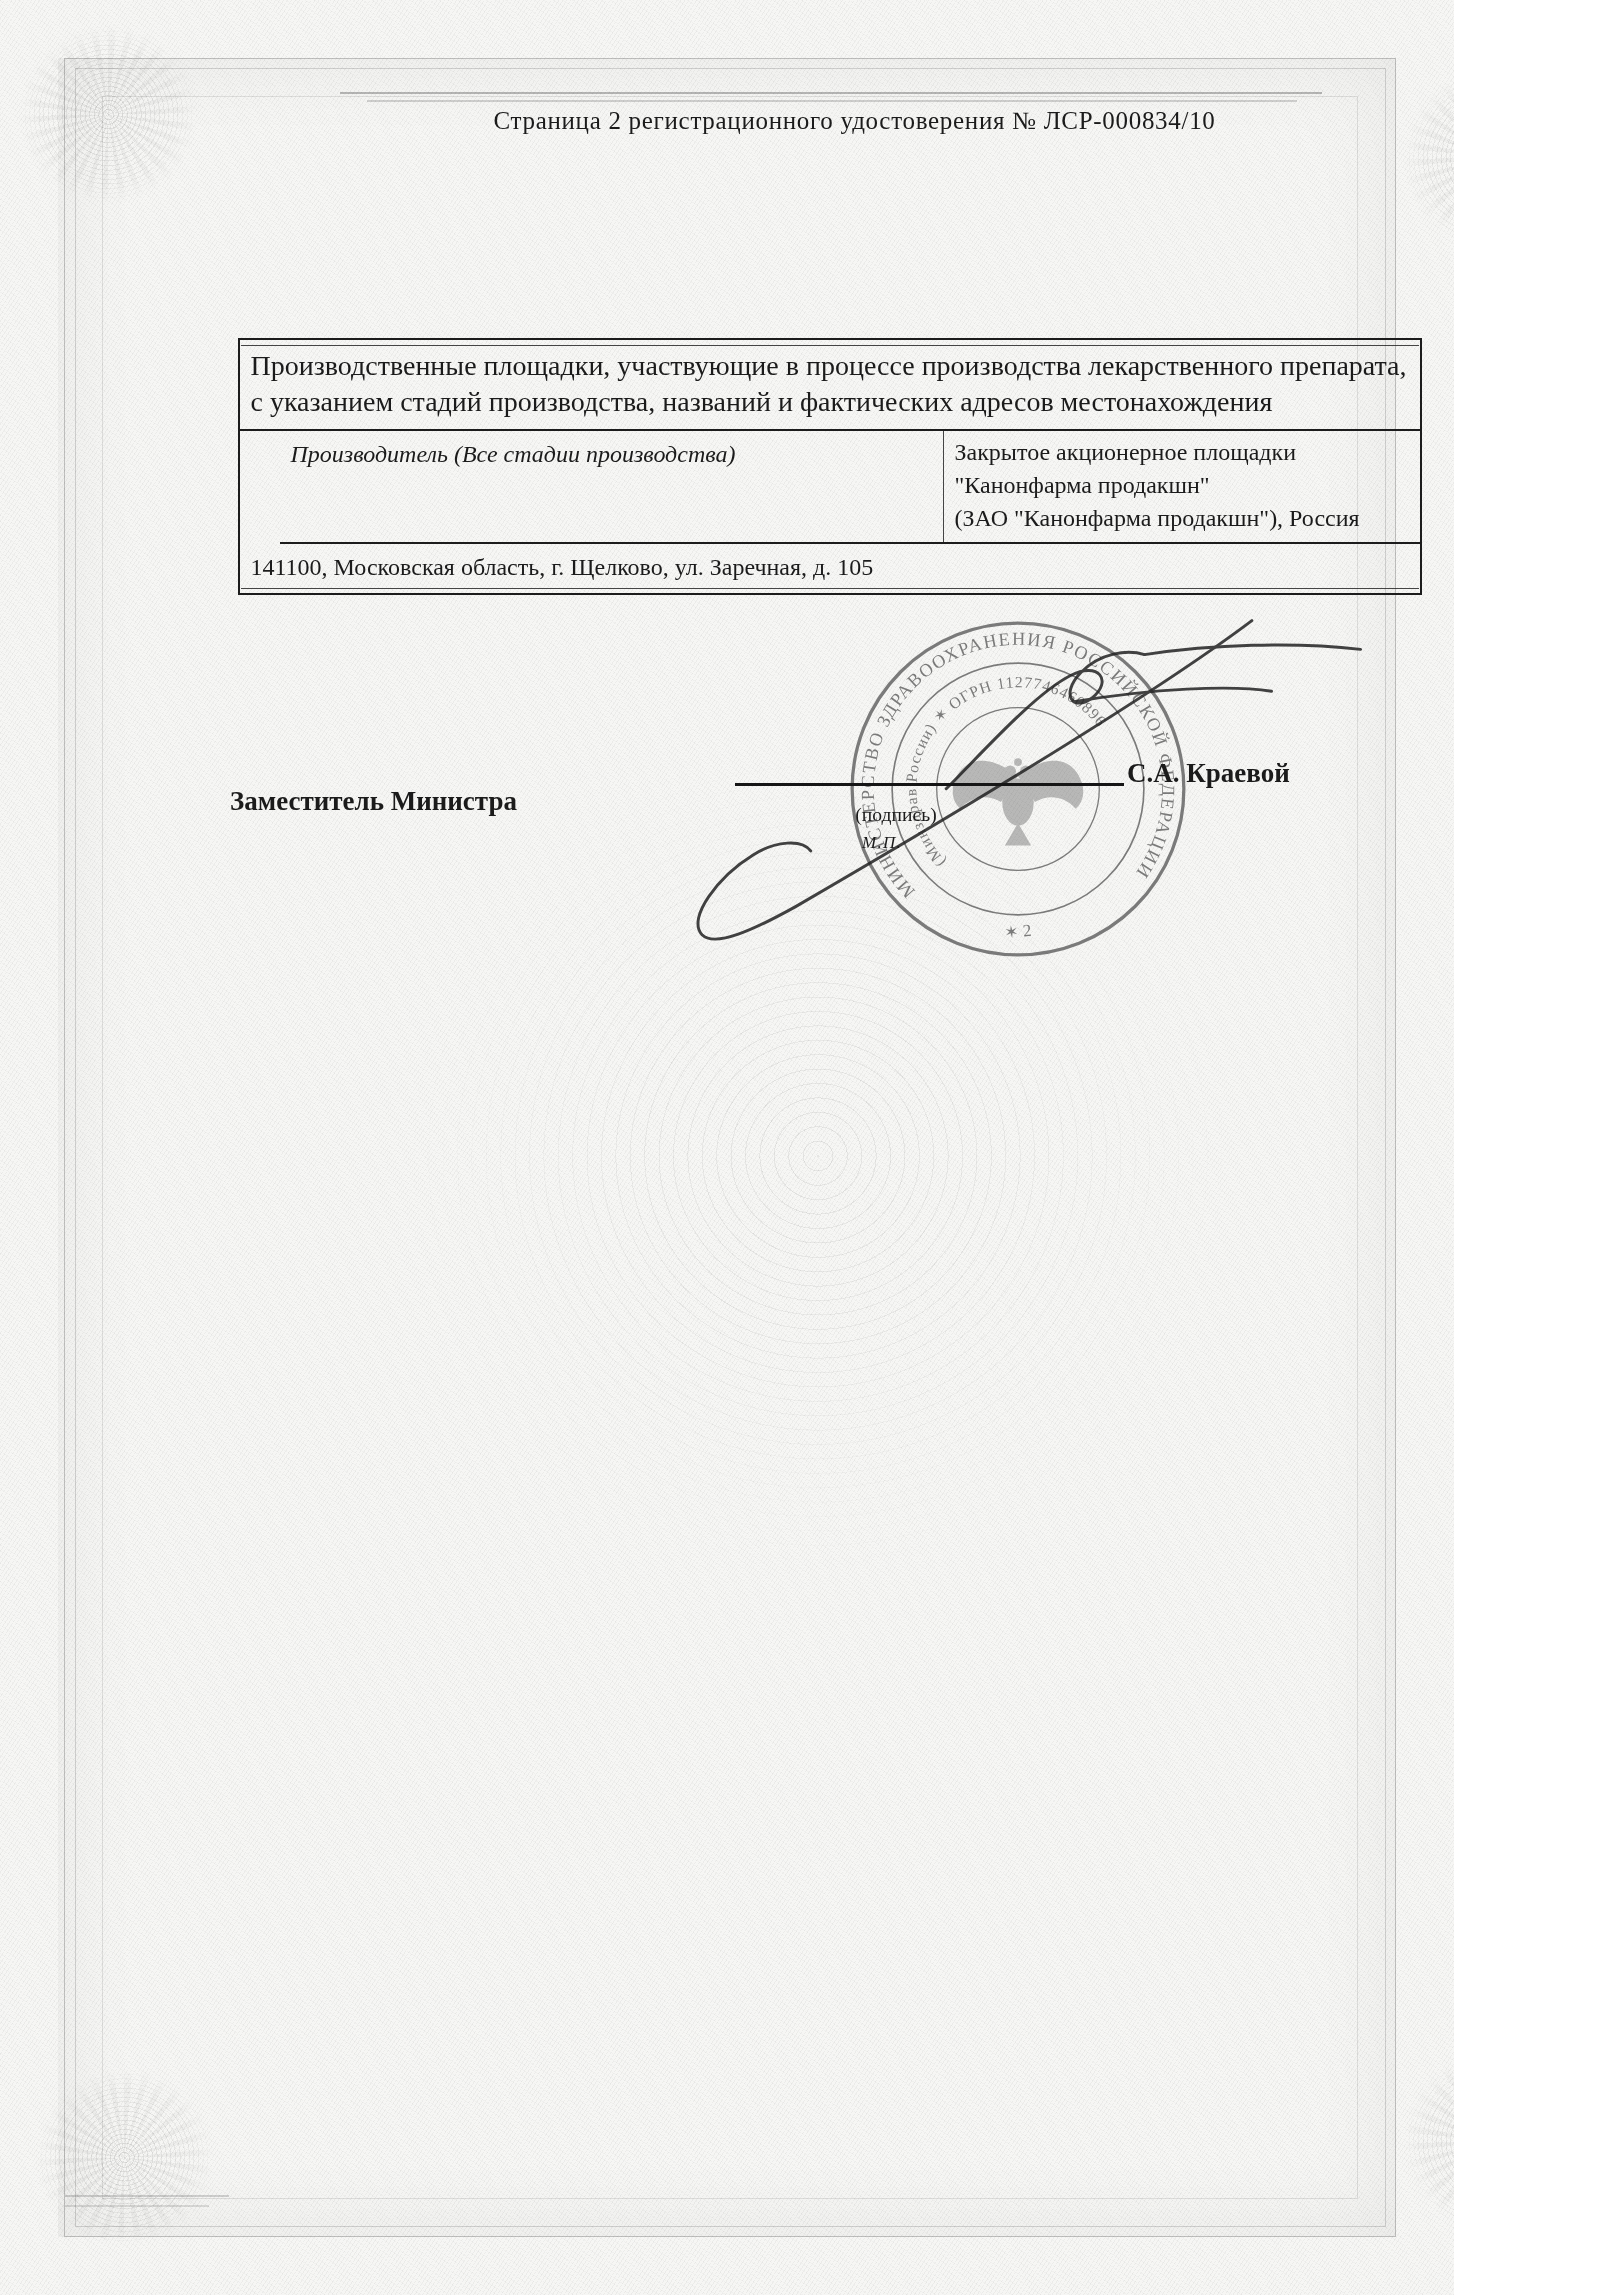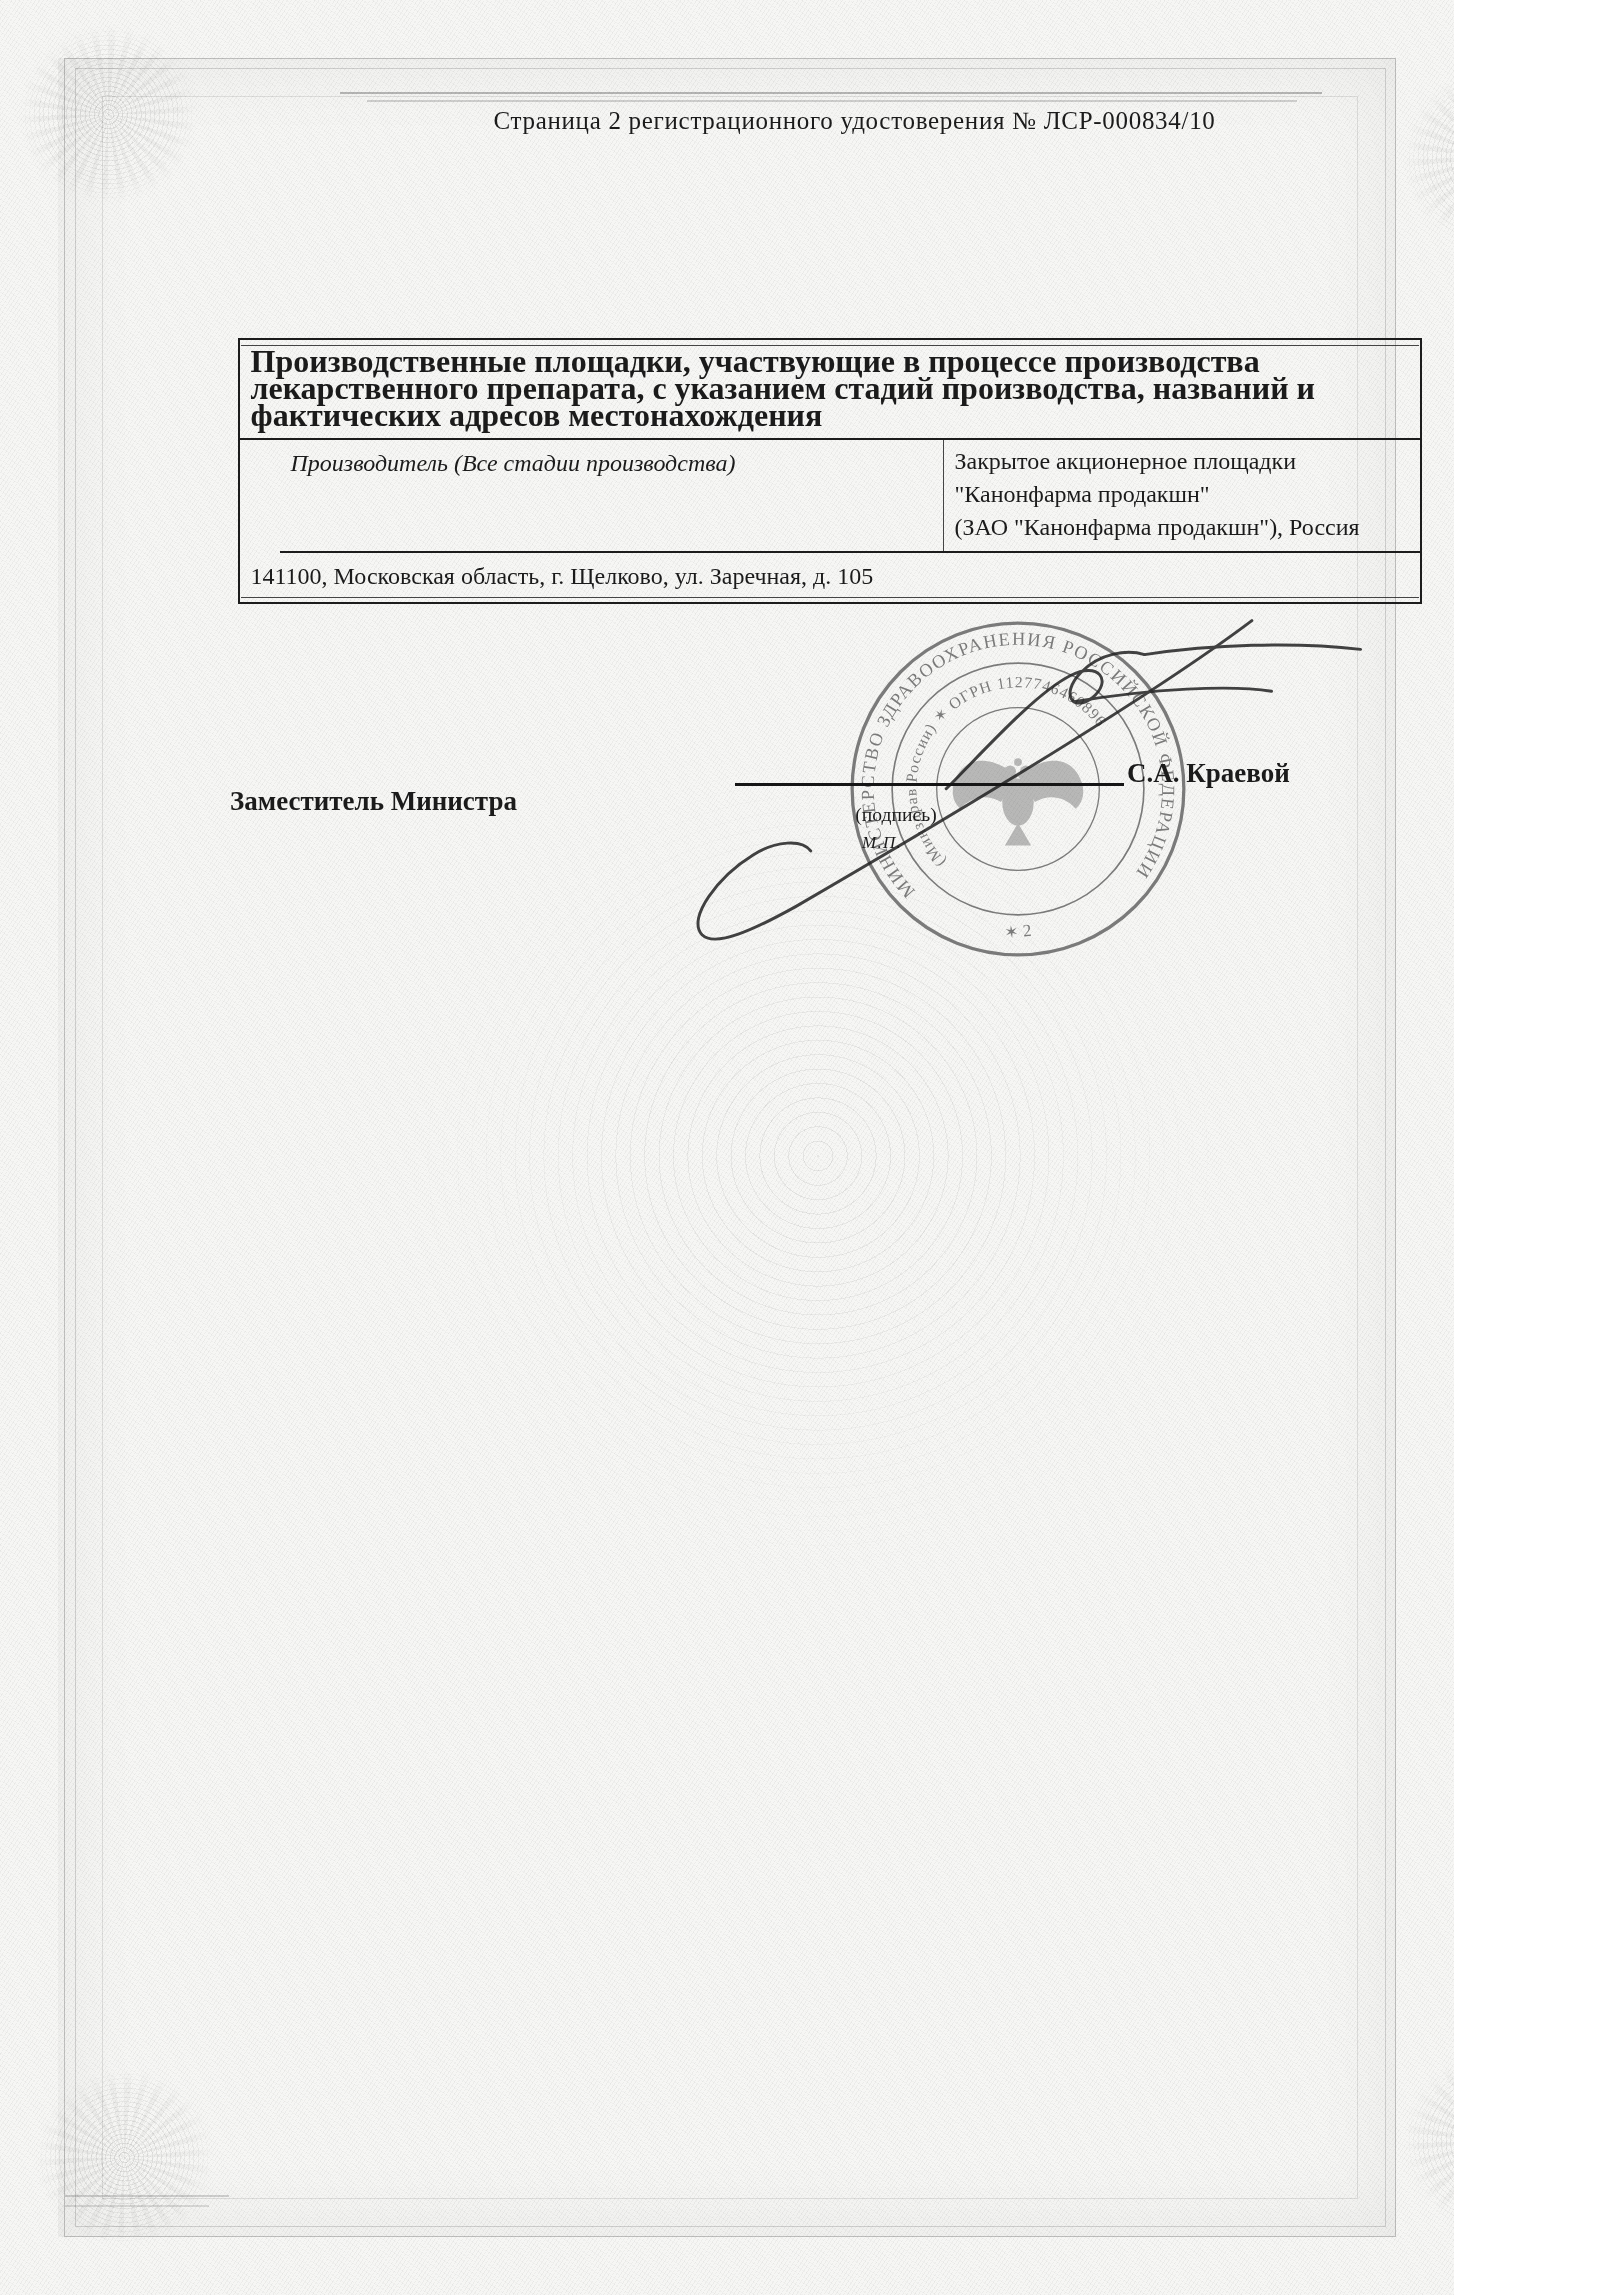--- a/index.html
+++ b/index.html
@@ -52,21 +52,21 @@
   }
 
   
   .cert-table{
     position:absolute;left:238px;top:338px;width:1184px;box-sizing:border-box;
     border:2.6px solid #1c1c1c;
   }
   .cert-table::before{content:"";position:absolute;left:1.3px;right:1.3px;top:4.6px;border-top:1.3px solid rgba(25,25,25,.8);}
   .cert-table::after{content:"";position:absolute;left:1.3px;right:1.3px;bottom:4.6px;border-bottom:1.3px solid rgba(25,25,25,.8);}
   .t-caption{
-    font-weight:700;font-size:32px;line-height:27px;padding:7.9px 10.5px 9.2px;
+    font-weight:400;font-size:28px;line-height:36px;padding:7.9px 10.5px 9.2px;
     border-bottom:2.6px solid #1c1c1c;
   }
   .t-producer{display:flex;border-bottom:2.6px solid #1c1c1c;margin-left:40px;}
   .t-producer .cell-label{
     width:663px;flex:0 0 auto;font-style:italic;font-size:24px;line-height:33px;padding:6.5px 10.5px;
     box-sizing:border-box;
   }
   .t-producer .cell-value{
     flex:1;border-left:1.3px solid rgba(25,25,25,.8);
     font-size:24px;line-height:33px;padding:5.2px 10.5px 6.5px;

